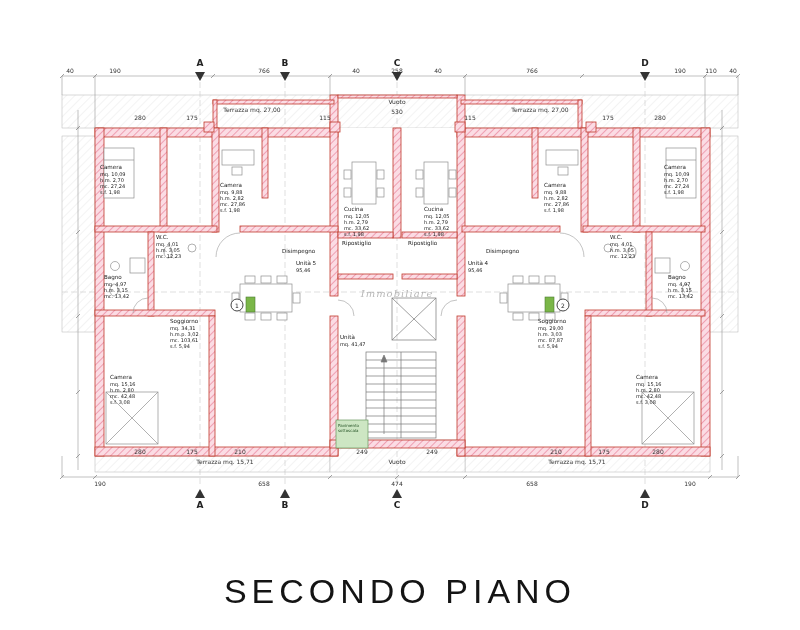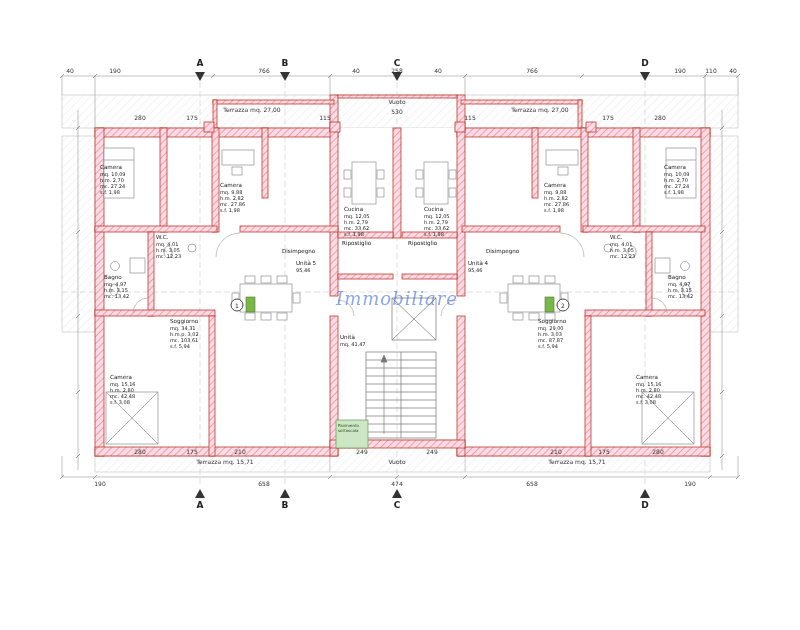--- a/index.html
+++ b/index.html
@@ -8,21 +8,21 @@
   .sheet svg{position:absolute;left:0;top:0;}
   .lbl{position:absolute;font-size:5px;line-height:1.2;color:#1a1a1a;white-space:nowrap;}
   .lbl div:first-child{font-size:5.6px;}
   .dim{position:absolute;font-size:6px;color:#333;transform:translateX(-50%);white-space:nowrap;}
   .terr{position:absolute;font-size:6px;color:#333;transform:translateX(-50%);white-space:nowrap;}
   .marker-letter{position:absolute;font-size:9px;font-weight:bold;color:#222;transform:translateX(-50%);}
   .door-num{position:absolute;width:11px;height:11px;border:1px solid #444;border-radius:50%;background:#fff;
             font-size:6px;color:#222;display:flex;align-items:center;justify-content:center;transform:translate(-50%,-50%);}
   .note{position:absolute;font-size:4px;color:#1f4d1f;line-height:1.2;white-space:nowrap;}
   .wm{position:absolute;left:397px;top:288px;transform:translateX(-50%);text-align:center;opacity:.5;}
-  .wm-top{font-family:"DejaVu Serif",serif;font-style:italic;font-size:18px;color:#1d4ed8;letter-spacing:1px;}
+  .wm-top{font-family:"DejaVu Serif",serif;font-style:italic;font-size:10px;color:#737373;letter-spacing:1px;}
   .wm-main{font-family:"DejaVu Serif",serif;font-style:italic;font-size:40px;color:#2e9b9b;line-height:.85;}
   .title{position:absolute;left:0;right:0;top:572px;text-align:center;font-size:34px;letter-spacing:5px;color:#141414;
          font-family:"Liberation Sans",sans-serif;}
 </style>
 </head>
 <body>
 
 <div class="sheet">
 
   <svg width="800" height="630" viewBox="0 0 800 630">
@@ -394,13 +394,14 @@
       <div>sottoscala</div>
     </div>
 
   <div class="door-num" style="left:237px;top:305px">1</div>
   <div class="door-num" style="left:563px;top:305px">2</div>
 
   <div class="wm">
     <div class="wm-top">Immobiliare</div>
   </div>
 
+  <div class="title">SECONDO PIANO</div>
 </div>
 
 </body></html>

